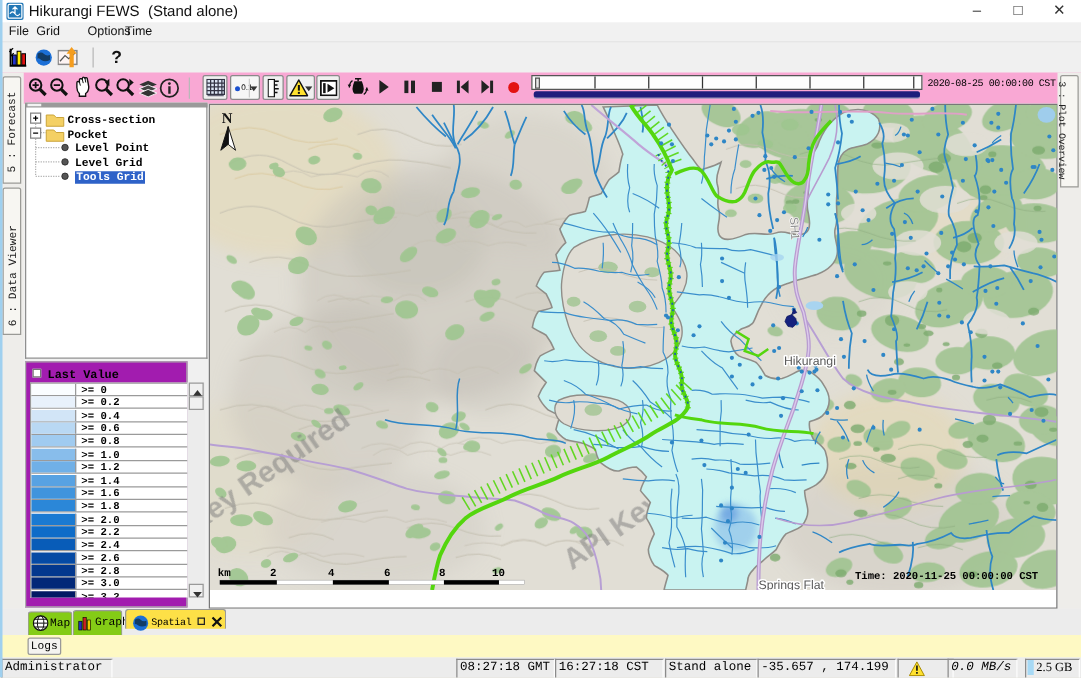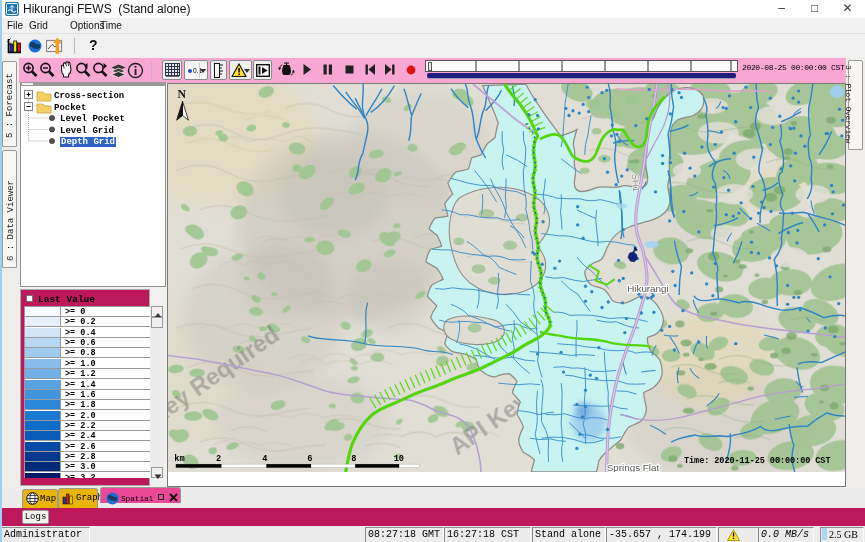--- a/index.html
+++ b/index.html
@@ -12,28 +12,28 @@
 .wb { position:absolute; top:0; width:17px; height:18px; color:#333; font-size:12px; text-align:center; line-height:17px; }
 #menubar { left:0; top:18px; width:865px; height:16px; background:#f1f1f1; border-bottom:1px solid #e2e2e2; }
 .mi { position:absolute; top:2px; font-size:10px; color:#111; }
 #toolbar1 { left:0; top:34px; width:865px; height:24px; background:#f0f0f0; }
 #toolbar2 { left:0; top:58px; width:865px; height:25px; background:#f9a8d4; }
 .sep { position:absolute; width:1px; background:#b8b8b8; }
 #lefttabs { left:0; top:58px; width:19px; height:429px; background:#eeedea; }
 .vtab { position:absolute; background:#f7f6f2; border:1px solid #9a9a96; border-radius:2px 2px 0 0; }
 .vtab span { position:absolute; font-family:"Liberation Mono", monospace; font-size:9px; color:#222; white-space:nowrap; }
 #treepanel { left:20px; top:82px; width:146px; height:205px; background:#fff; border:1px solid #8f8f8f; border-top:4px solid #9a9a9a; }
-#legendpanel { left:20px; top:289px; width:130px; height:197px; background:#be185d; border:1px solid #aaa; }
+#legendpanel { left:20px; top:289px; width:130px; height:197px; background:#a21caf; border:1px solid #aaa; }
 #mappanel { left:167px; top:83px; width:679px; height:404px; background:#fff; border:1px solid #787878; }
 #righttabs { left:846px; top:58px; width:19px; height:429px; background:#eeedea; }
 #bottomtabs { left:0; top:487px; width:865px; height:21px; background:#ececec; }
-#logsrow { left:0; top:508px; width:865px; height:18px; background:#be185d; }
+#logsrow { left:0; top:508px; width:865px; height:18px; background:#fef9c3; }
 #statusbar { left:0; top:526px; width:865px; height:16px; background:#ececec; }
 .scell { position:absolute; top:1px; height:32px; border:1px solid; border-color:#8b8b8b #fdfdfd #fdfdfd #8b8b8b; font-family:"Liberation Mono", monospace; font-size:10px; color:#000; line-height:13px; padding-left:2px; white-space:nowrap; overflow:hidden; }
-.btab { position:absolute; background:#eab308; border:1px solid #9a9a96; border-bottom:none; border-radius:3px 3px 0 0; font-family:"Liberation Mono", monospace; font-size:9px; color:#000; }
+.btab { position:absolute; background:#84cc16; border:1px solid #9a9a96; border-bottom:none; border-radius:3px 3px 0 0; font-family:"Liberation Mono", monospace; font-size:9px; color:#000; }
 #leftedge { left:0; top:0; width:2px; height:542px; background:#9fd0ef; }
 .ticon { position:absolute; }
 .lrow { position:absolute; left:0; width:126px; height:10px; border-bottom:1px solid #9a9a9a; }
 .lrow i { position:absolute; left:0; top:0; width:36px; height:9px; border-right:1px solid #9a9a9a; }
 .lrow b { position:absolute; left:40px; top:0; font-family:"Liberation Mono", monospace; font-size:8.5px; font-weight:bold; line-height:10px; color:#000; }
 .sbtn { position:absolute; left:1px; width:12px; height:11px; background:#f0f0f0; border:1px solid #999; }
 .tbtn { position:absolute; background:#f0f0f0; border:1px solid #8a8a8a; border-radius:2px; }
 </style>
 </head>
 <body>
@@ -235,23 +235,23 @@
 
     <path d="M15 3 h6 l2 2 h6 v7 h-14 z" fill="#f4d064" stroke="#caa43a" stroke-width="0.8"></path>
 
     <path d="M15 15 h6 l2 2 h6 v7 h-14 z" fill="#f4d064" stroke="#caa43a" stroke-width="0.8"></path>
     <circle cx="30" cy="29" r="2.6" fill="#555" stroke="#222" stroke-width="0.6"></circle>
     <circle cx="30" cy="40.5" r="2.6" fill="#555" stroke="#222" stroke-width="0.6"></circle>
     <circle cx="30" cy="52" r="2.6" fill="#555" stroke="#222" stroke-width="0.6"></circle>
   </svg>
   <div class="abs mono" style="left:33px;top:5px;font-size:9px;font-weight:bold;color:#000;">Cross-section</div>
   <div class="abs mono" style="left:33px;top:17px;font-size:9px;font-weight:bold;color:#000;">Pocket</div>
-  <div class="abs mono" style="left:39px;top:28px;font-size:9px;font-weight:bold;color:#000;">Level Pocket</div>
+  <div class="abs mono" style="left:39px;top:28px;font-size:9px;font-weight:bold;color:#000;">Level Point</div>
   <div class="abs mono" style="left:39px;top:40px;font-size:9px;font-weight:bold;color:#000;">Level Grid</div>
-  <div class="abs mono" style="left:39px;top:51px;font-size:9px;font-weight:bold;color:#fff;background:#2e62c8;padding:0 1px;">Depth Grid</div>
+  <div class="abs mono" style="left:39px;top:51px;font-size:9px;font-weight:bold;color:#fff;background:#2e62c8;padding:0 1px;">Tools Grid</div>
 </div>
 
 <div class="abs" id="legendpanel">
   <div class="abs" style="left:5px;top:5px;width:7px;height:7px;background:#fff;border:1px solid #777;"></div>
   <div class="abs mono" style="left:17px;top:4px;font-size:9.5px;font-weight:bold;color:#000;">Last Value</div>
   <div class="abs" id="legendtable" style="left:3px;top:16px;width:126px;height:172px;background:#fff;border-top:1px solid #999;border-left:1px solid #999;overflow:hidden;">
     <div class="lrow" style="top:0px">
         <i style="background:#fafdff"></i>
         <b>&gt;= 0</b>
       </div>
@@ -1069,21 +1069,21 @@
     <span style="position:absolute;left:17px;top:4px;">Map</span>
     </div>
   <div class="btab" style="left:58px; top:1px; width:40px; height:20px;">
     <svg style="position:absolute;left:3px;top:4px" width="12" height="12" viewBox="0 0 12 12">
       <rect x="1" y="4" width="2.6" height="7" fill="#2233bb" stroke="#000" stroke-width="0.5"></rect>
       <rect x="4.4" y="1" width="2.6" height="10" fill="#cc2222" stroke="#000" stroke-width="0.5"></rect>
       <rect x="7.8" y="3" width="2.6" height="8" fill="#eecc00" stroke="#000" stroke-width="0.5"></rect>
     </svg>
     <span style="position:absolute;left:17px;top:4px;">Graph</span>
     </div>
-  <div class="btab" style="left:100px; top:0px; width:81px; height:16px; background:#ec4899;">
+  <div class="btab" style="left:100px; top:0px; width:81px; height:16px; background:#fde047;">
     <svg style="position:absolute;left:5px;top:4px" width="13" height="13" viewBox="0 0 14 14">
       <circle cx="7" cy="7" r="6.5" fill="#1b6fd6"></circle>
       <path d="M2 4 Q5 2 7 4 Q9 6 12 5 L12 9 Q8 11 5 9 Q3 7 2 8 Z" fill="#123c66"></path>
     </svg>
     <span style="position:absolute;left:20px;top:6px;font-size:8px;letter-spacing:-0.2px;">Spatial</span>
     <span style="position:absolute;left:57px;top:6px;width:6px;height:6px;border:1.5px solid #222;"></span>
     <svg style="position:absolute;left:68px;top:5px" width="9" height="9">
         <path d="M1 1 L8 8 M8 1 L1 8" stroke="#111" stroke-width="1.8"></path>
       </svg>
   </div>

